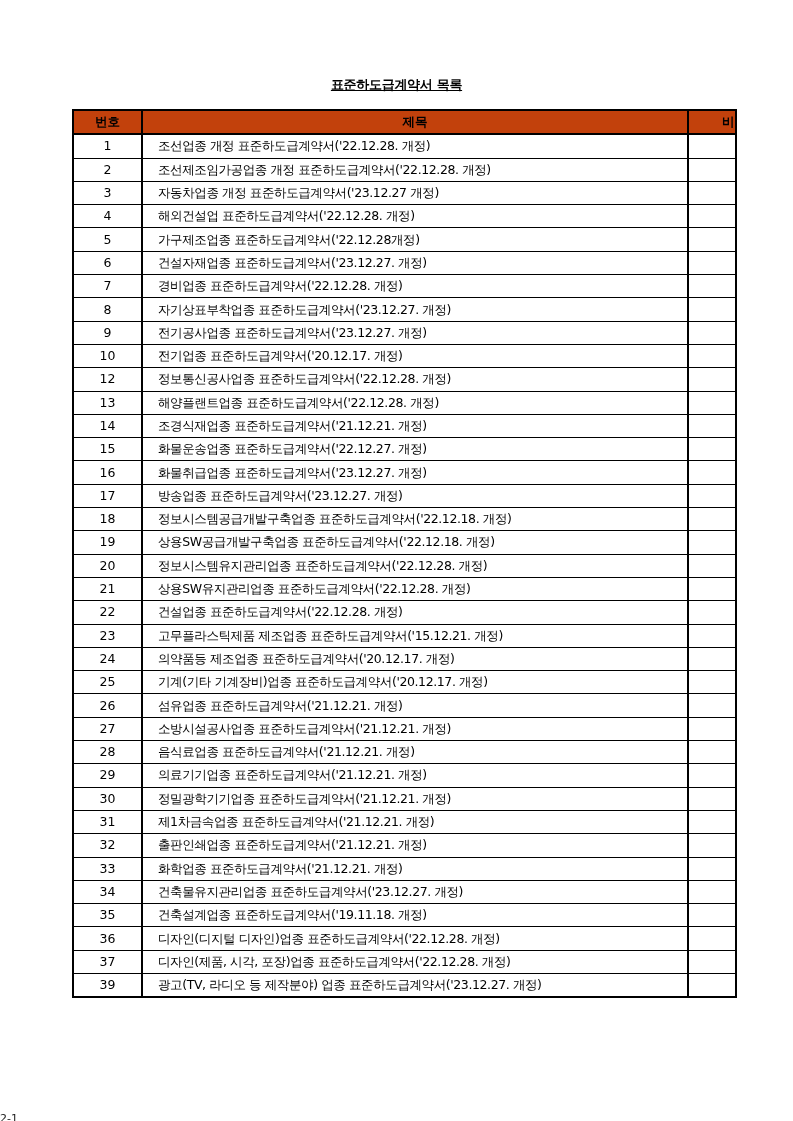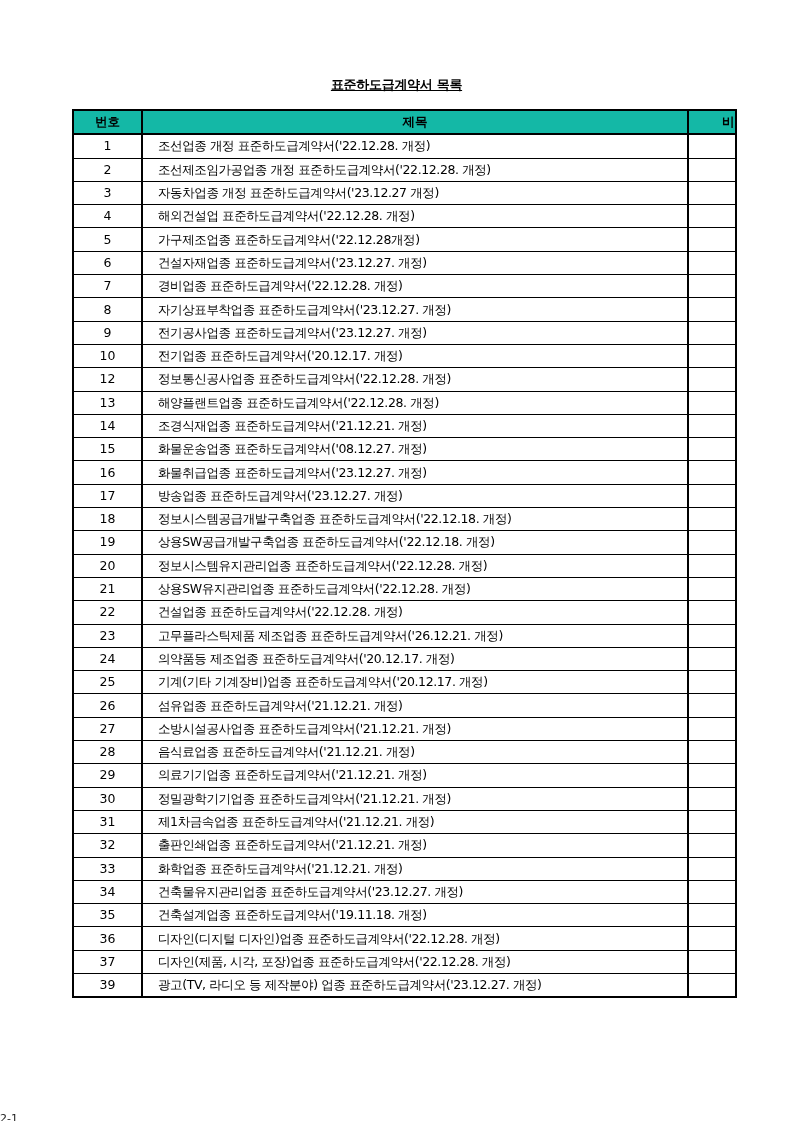--- a/index.html
+++ b/index.html
@@ -18,21 +18,21 @@
       border: 2px solid #000;
     }
     table.list col.c-no { width: 69px; }
     table.list col.c-title { width: 546px; }
     table.list col.c-note { width: 48px; }
     table.list th, table.list td {
       border: 1px solid #000; height: 22.3px; padding: 0;
       font-size: 12.5px; line-height: 20px; white-space: nowrap; overflow: hidden;
     }
     table.list th {
-      background: #14b8a6; font-weight: bold; text-align: center;
+      background: #c2410c; font-weight: bold; text-align: center;
       border-bottom: 2px solid #000;
     }
     table.list td.no { text-align: center; }
     table.list td.tt { text-align: left; padding-left: 15px; letter-spacing: -0.4px; border-left: 2px solid #000; }
     table.list td.note { border-left: 2px solid #000; }
     table.list th.tt-h { border-left: 2px solid #000; }
     table.list th.note-h { border-left: 2px solid #000; padding-left: 33px; }
     .footer {
       position: absolute; top: 1072px; left: 0; width: 793px; text-align: left;
       font-size: 11px; color: #222; margin-top: 40px;
@@ -117,21 +117,21 @@
         <td class="tt">해양플랜트업종 표준하도급계약서('22.12.28. 개정)</td>
         <td class="note"></td>
       </tr>
       <tr>
         <td class="no">14</td>
         <td class="tt">조경식재업종 표준하도급계약서('21.12.21. 개정)</td>
         <td class="note"></td>
       </tr>
       <tr>
         <td class="no">15</td>
-        <td class="tt">화물운송업종 표준하도급계약서('08.12.27. 개정)</td>
+        <td class="tt">화물운송업종 표준하도급계약서('22.12.27. 개정)</td>
         <td class="note"></td>
       </tr>
       <tr>
         <td class="no">16</td>
         <td class="tt">화물취급업종 표준하도급계약서('23.12.27. 개정)</td>
         <td class="note"></td>
       </tr>
       <tr>
         <td class="no">17</td>
         <td class="tt">방송업종 표준하도급계약서('23.12.27. 개정)</td>
@@ -157,21 +157,21 @@
         <td class="tt">상용SW유지관리업종 표준하도급계약서('22.12.28. 개정)</td>
         <td class="note"></td>
       </tr>
       <tr>
         <td class="no">22</td>
         <td class="tt">건설업종 표준하도급계약서('22.12.28. 개정)</td>
         <td class="note"></td>
       </tr>
       <tr>
         <td class="no">23</td>
-        <td class="tt">고무플라스틱제품 제조업종 표준하도급계약서('26.12.21. 개정)</td>
+        <td class="tt">고무플라스틱제품 제조업종 표준하도급계약서('15.12.21. 개정)</td>
         <td class="note"></td>
       </tr>
       <tr>
         <td class="no">24</td>
         <td class="tt">의약품등 제조업종 표준하도급계약서('20.12.17. 개정)</td>
         <td class="note"></td>
       </tr>
       <tr>
         <td class="no">25</td>
         <td class="tt">기계(기타 기계장비)업종 표준하도급계약서('20.12.17. 개정)</td>

